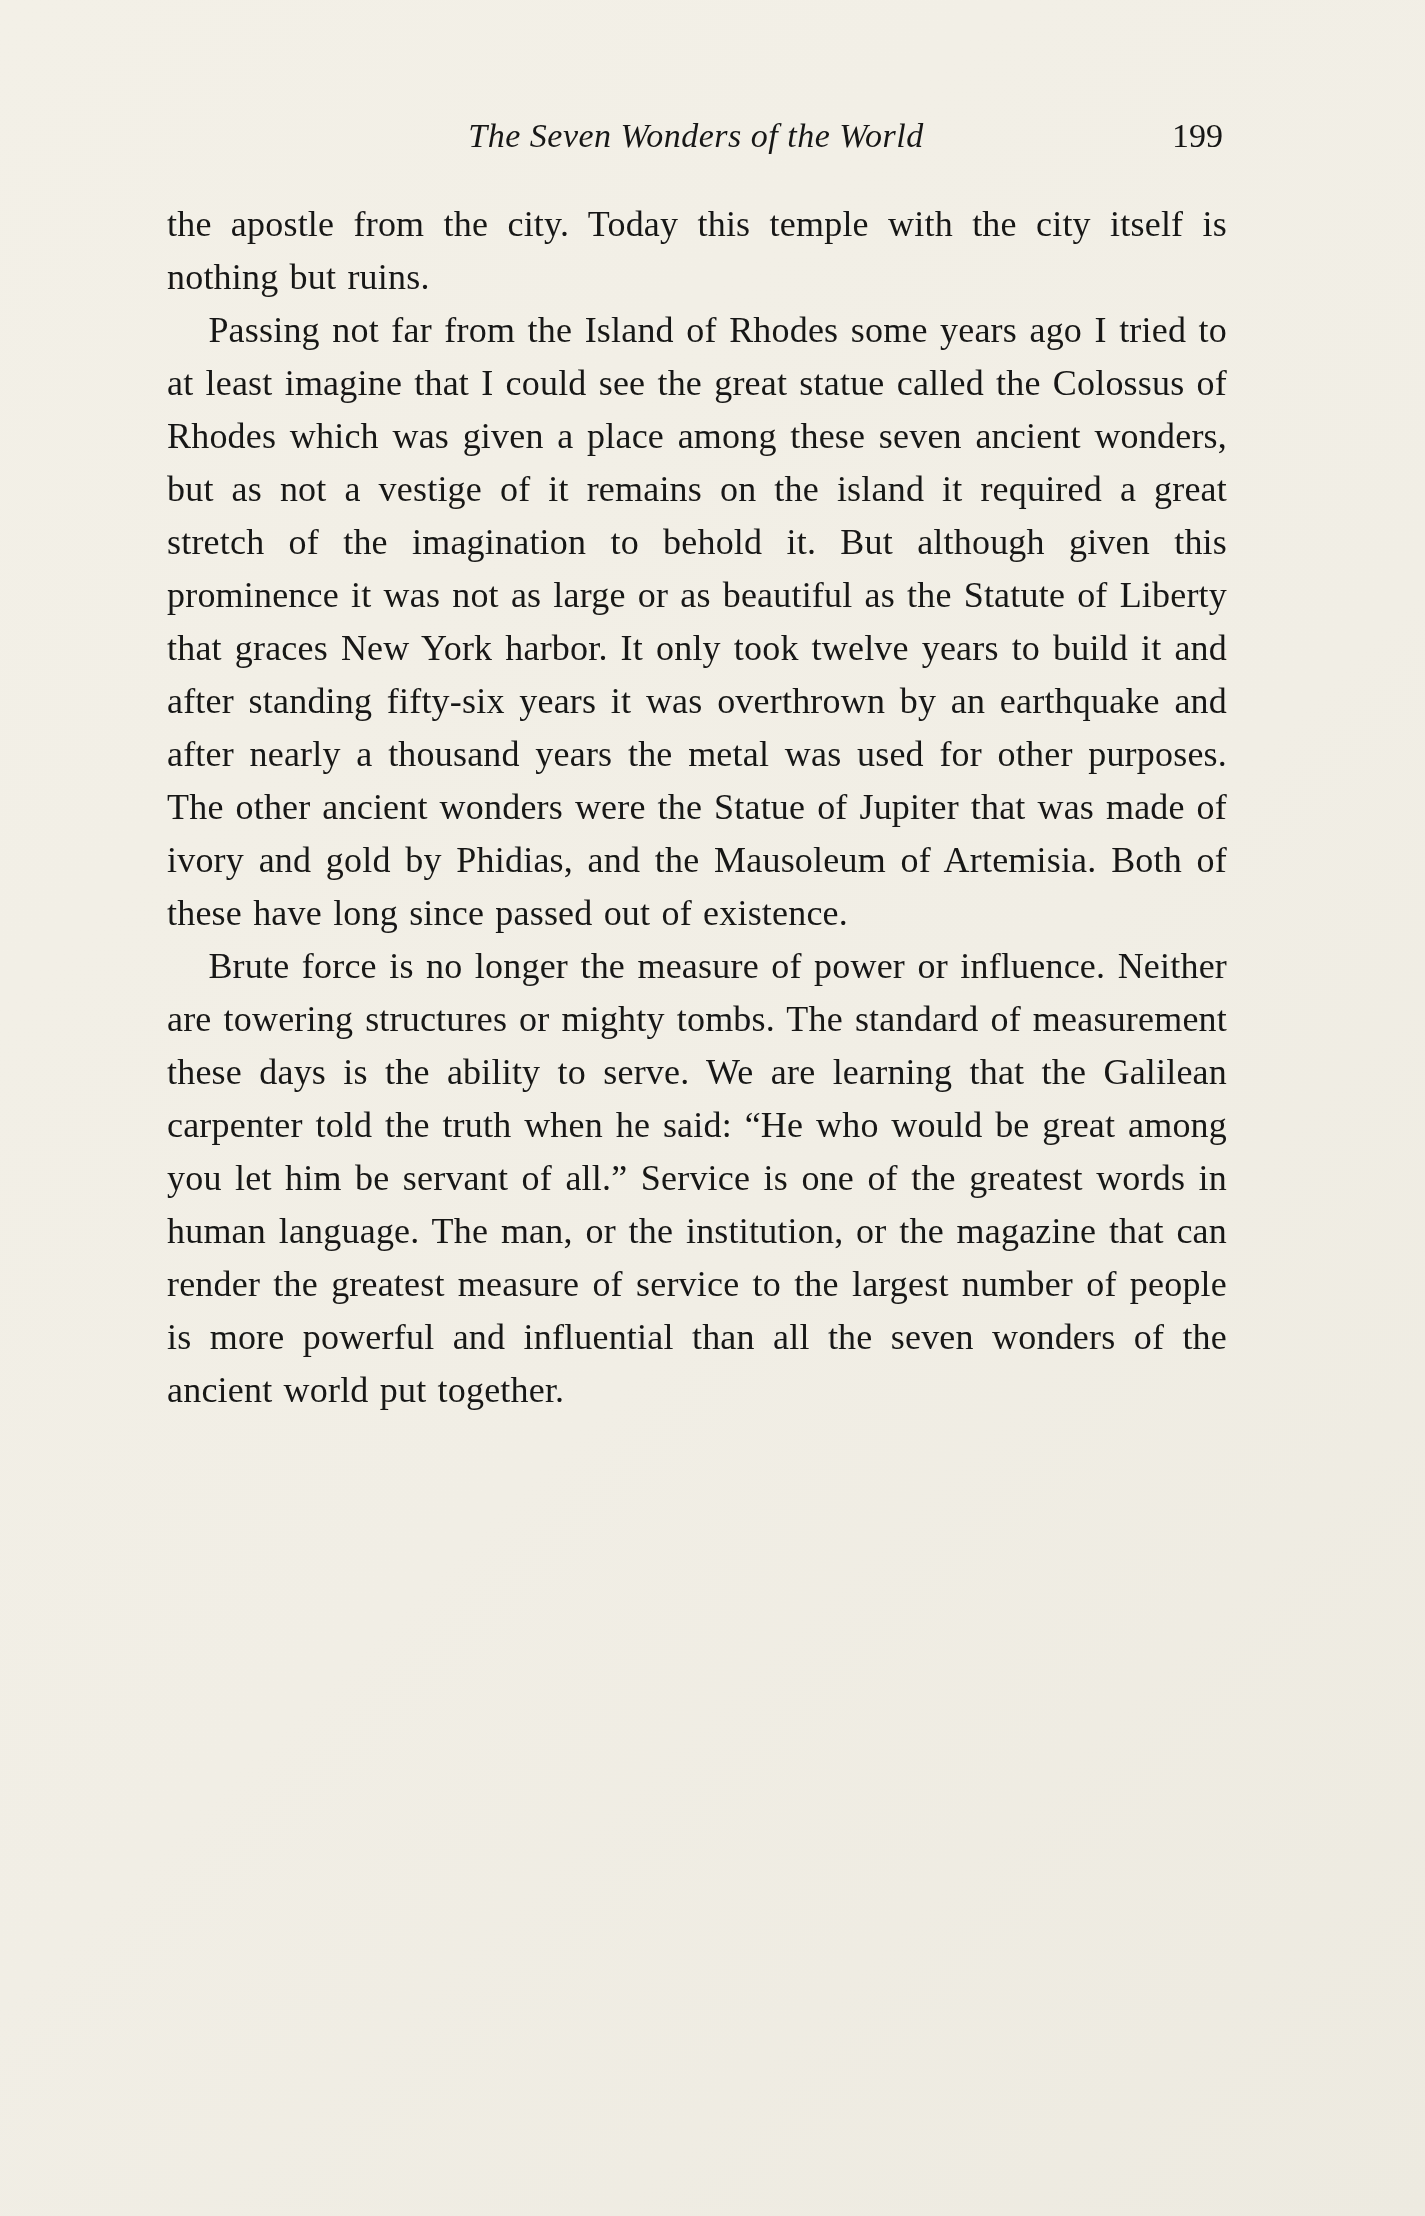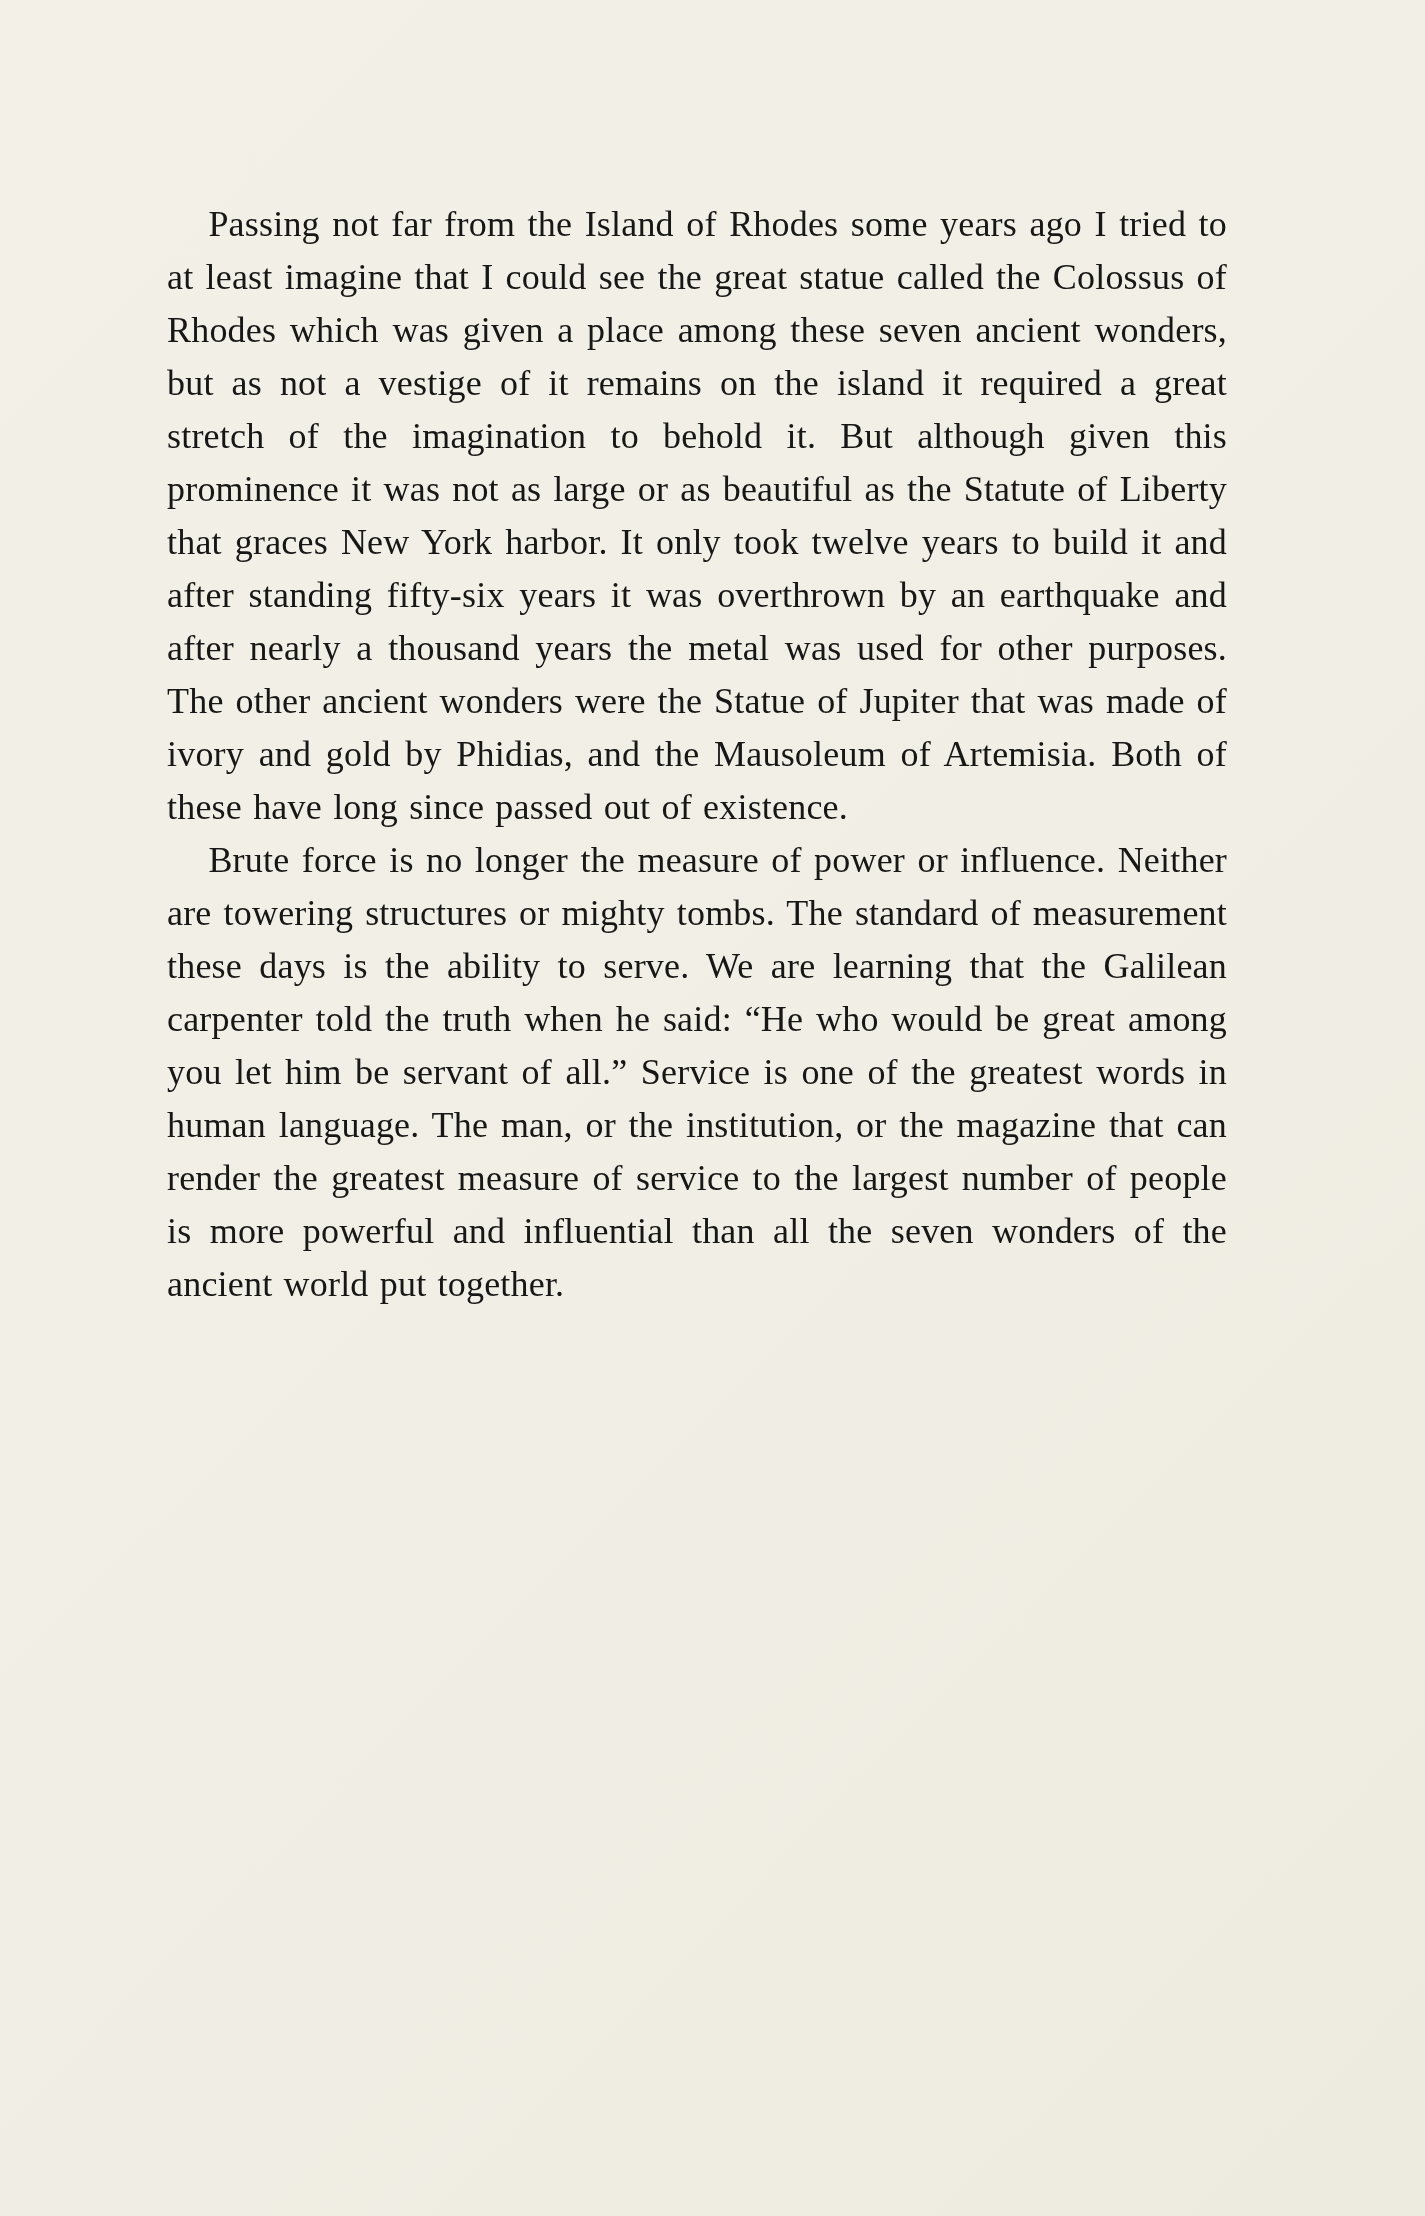--- a/index.html
+++ b/index.html
@@ -59,19 +59,24 @@
   }
   .body-text p.no-indent {
     text-indent: 0;
   }
 </style>
 </head>
 <body>
 
 <div class="scan-page">
 
+  <div class="running-header">
+    <div class="running-title">The Seven Wonders of the World</div>
+    <div class="page-number">199</div>
+  </div>
 
   <div class="body-text">
+    <p class="no-indent">the apostle from the city. Today this temple with the city itself is nothing but ruins.</p>
     <p>Passing not far from the Island of Rhodes some years ago I tried to at least imagine that I could see the great statue called the Colossus of Rhodes which was given a place among these seven ancient wonders, but as not a vestige of it remains on the island it required a great stretch of the imagination to behold it. But although given this prominence it was not as large or as beautiful as the Statute of Liberty that graces New York harbor. It only took twelve years to build it and after standing fifty-six years it was overthrown by an earthquake and after nearly a thousand years the metal was used for other purposes. The other ancient wonders were the Statue of Jupiter that was made of ivory and gold by Phidias, and the Mausoleum of Artemisia. Both of these have long since passed out of existence.</p>
     <p>Brute force is no longer the measure of power or influence. Neither are towering structures or mighty tombs. The standard of measurement these days is the ability to serve. We are learning that the Galilean carpenter told the truth when he said: “He who would be great among you let him be servant of all.” Service is one of the greatest words in human language. The man, or the institution, or the magazine that can render the greatest measure of service to the largest number of people is more powerful and influential than all the seven wonders of the ancient world put together.</p>
   </div>
 
 </div>
 
 </body></html>

